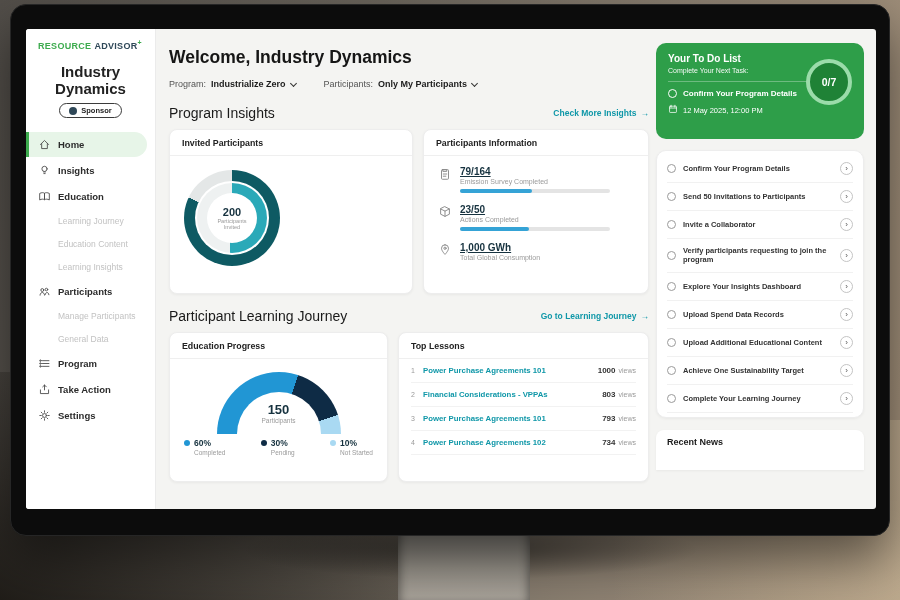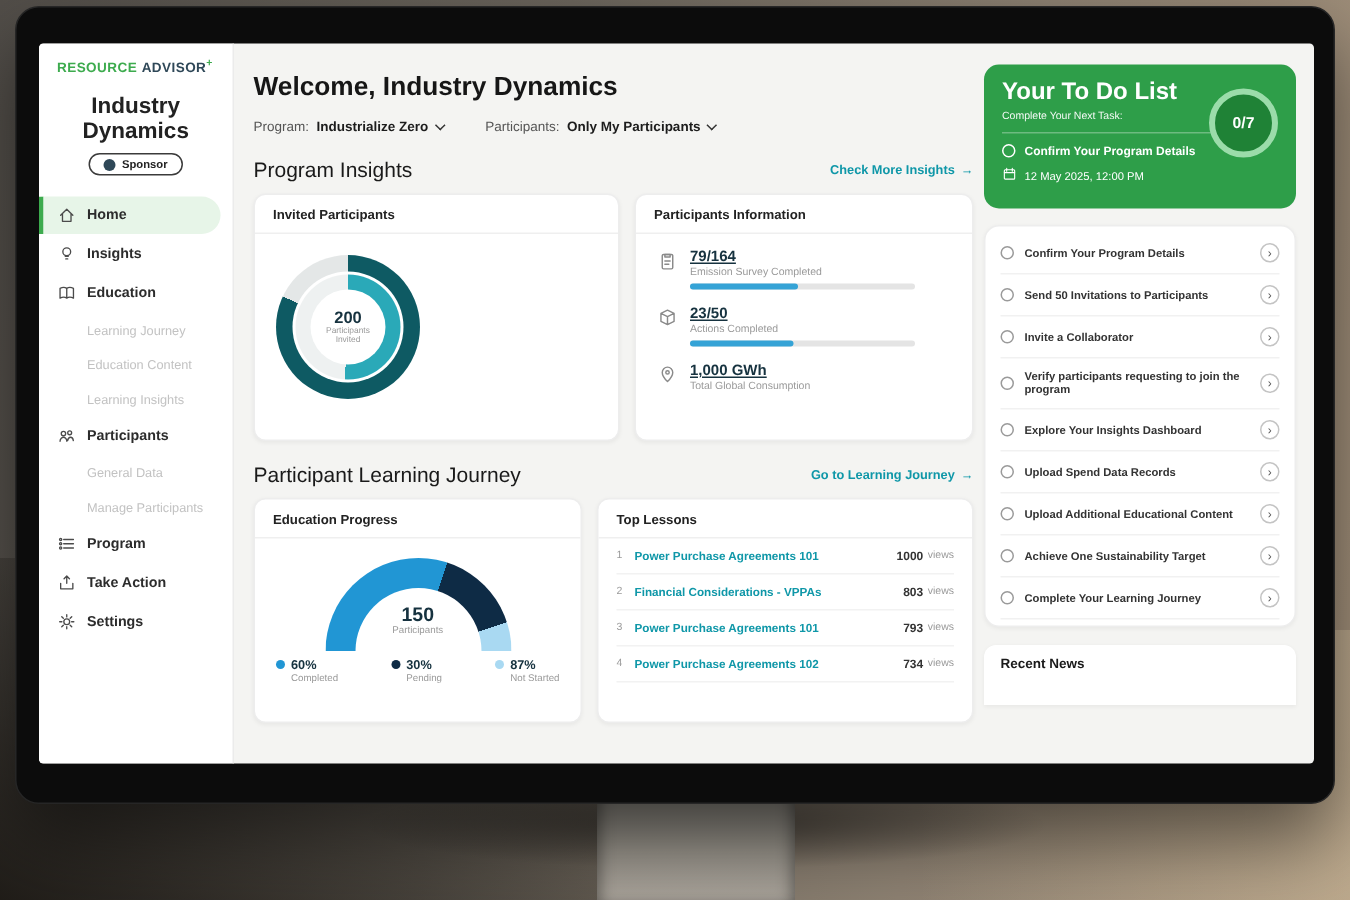--- a/index.html
+++ b/index.html
@@ -120,21 +120,21 @@
   .lesson-row{ display:flex; align-items:center; height:24px; border-bottom:1px solid #f2f2f2; cursor:pointer; }
   .lesson-row:last-child{ border-bottom:none;margin-top:48px; }
   .l-rank{ font-size:7px; color:#9a9a9a; width:12px; }
   .l-title{ font-size:7.8px; font-weight:600; color:var(--accent-teal); flex:1; }
   .l-views-val{ font-size:8px; font-weight:bold; color:#333; }
   .l-views-lab{ font-size:7px; color:#9a9a9a; margin-left:3px; }
 
   
   .rightcol{ position:absolute; left:630px; top:0; width:208px; height:100%; padding-top:14px; }
   .todo-card{ position:relative; background:var(--todo-green); border-radius:10px; height:96px; padding:10px 12px; color:#fff; }
-  .todo-title{ font-size:16px; font-weight:bold; }
+  .todo-title{ font-size:10px; font-weight:bold; }
   .todo-sub{ font-size:7px; margin-top:3px; opacity:.95; }
   .todo-ring{ position:absolute; right:12px; top:16px; width:46px; height:46px; border-radius:50%;
     background:#1f8236; border:4.5px solid #9bdcaa; display:flex; align-items:center; justify-content:center; }
   .todo-ring span{ font-size:10.5px; font-weight:bold; color:#fff; }
   .todo-next{ display:flex; align-items:center; gap:6px; margin-top:7px; padding-top:7px;
     border-top:1px solid rgba(255,255,255,.3); width:140px; cursor:pointer; }
   .w-check{ width:9px; height:9px; border:1.2px solid #fff; border-radius:50%; flex:0 0 9px; }
   .todo-next-label{ font-size:8px; font-weight:bold; }
   .todo-due{ display:flex; align-items:center; gap:5px; margin-top:6px; font-size:7.5px; }
   .cal svg{ width:10px; height:10px; stroke:#fff; fill:none; stroke-width:1.2; stroke-linecap:round; }
@@ -212,24 +212,24 @@
             <span class="nicon">
                 <svg viewBox="0 0 16 16">
                   <circle cx="5.3" cy="6.2" r="1.8"></circle>
                   <circle cx="10.4" cy="5.6" r="1.6"></circle>
                   <path d="M2.5 12.5c0-2.2 1.8-3.3 2.8-3.3s2.8 1.1 2.8 3.3M8.8 11.8c.3-1.7 1.5-2.6 2.3-2.6.9 0 2.1.9 2.3 2.8"></path>
                 </svg>
               </span>
             <span>Participants</span>
           </div>
           <div class="nav-item sub">
+            <span>Manage Participants</span>
+          </div>
+          <div class="nav-item sub">
             <span>General Data</span>
-          </div>
-          <div class="nav-item sub">
-            <span>Manage Participants</span>
           </div>
           <div class="nav-item">
             <span class="nicon">
                 <svg viewBox="0 0 16 16">
                   <path d="M5.5 4.5h8M5.5 8h8M5.5 11.5h8"></path>
                   <circle cx="3" cy="4.5" r=".9"></circle>
                   <circle cx="3" cy="8" r=".9"></circle>
                   <circle cx="3" cy="11.5" r=".9"></circle>
                 </svg>
               </span>
@@ -367,21 +367,21 @@
               <div class="el-item">
                 <div class="el-top">
                     <span class="mini-dot d-pending"></span>
                     <span class="el-val">30%</span>
                   </div>
                 <div class="el-lab">Pending</div>
               </div>
               <div class="el-item">
                 <div class="el-top">
                     <span class="mini-dot d-notstarted"></span>
-                    <span class="el-val">87%</span>
+                    <span class="el-val">10%</span>
                   </div>
                 <div class="el-lab">Not Started</div>
               </div>
             </div>
           </section>
 
           <section class="card card-lessons">
             <div class="card-title">Top Lessons</div>
             <div class="lesson-rows">
               <div class="lesson-row">

